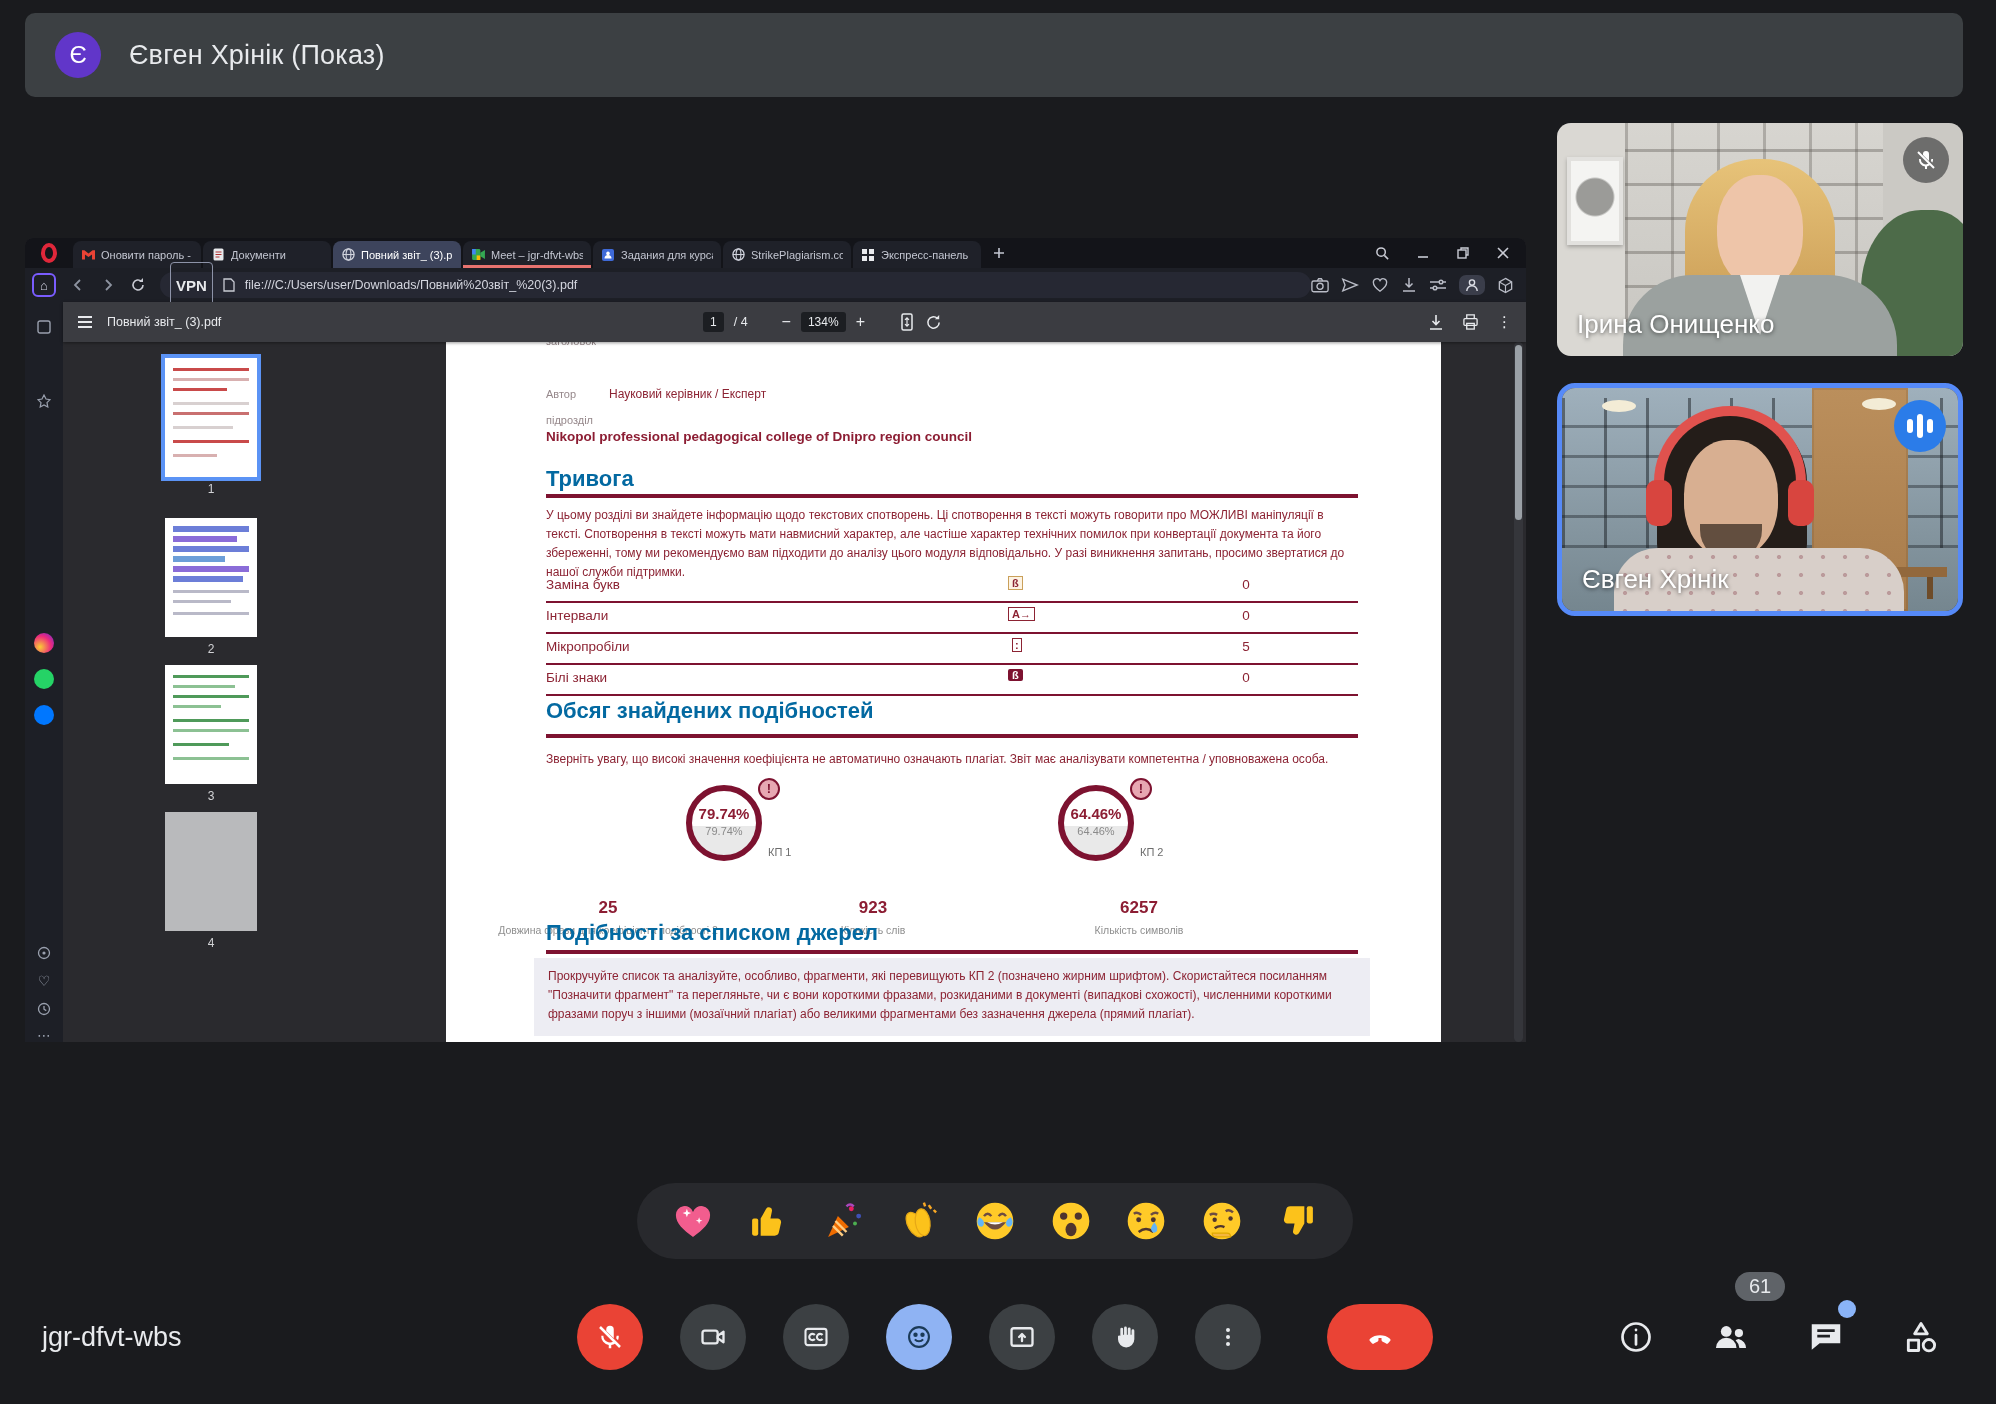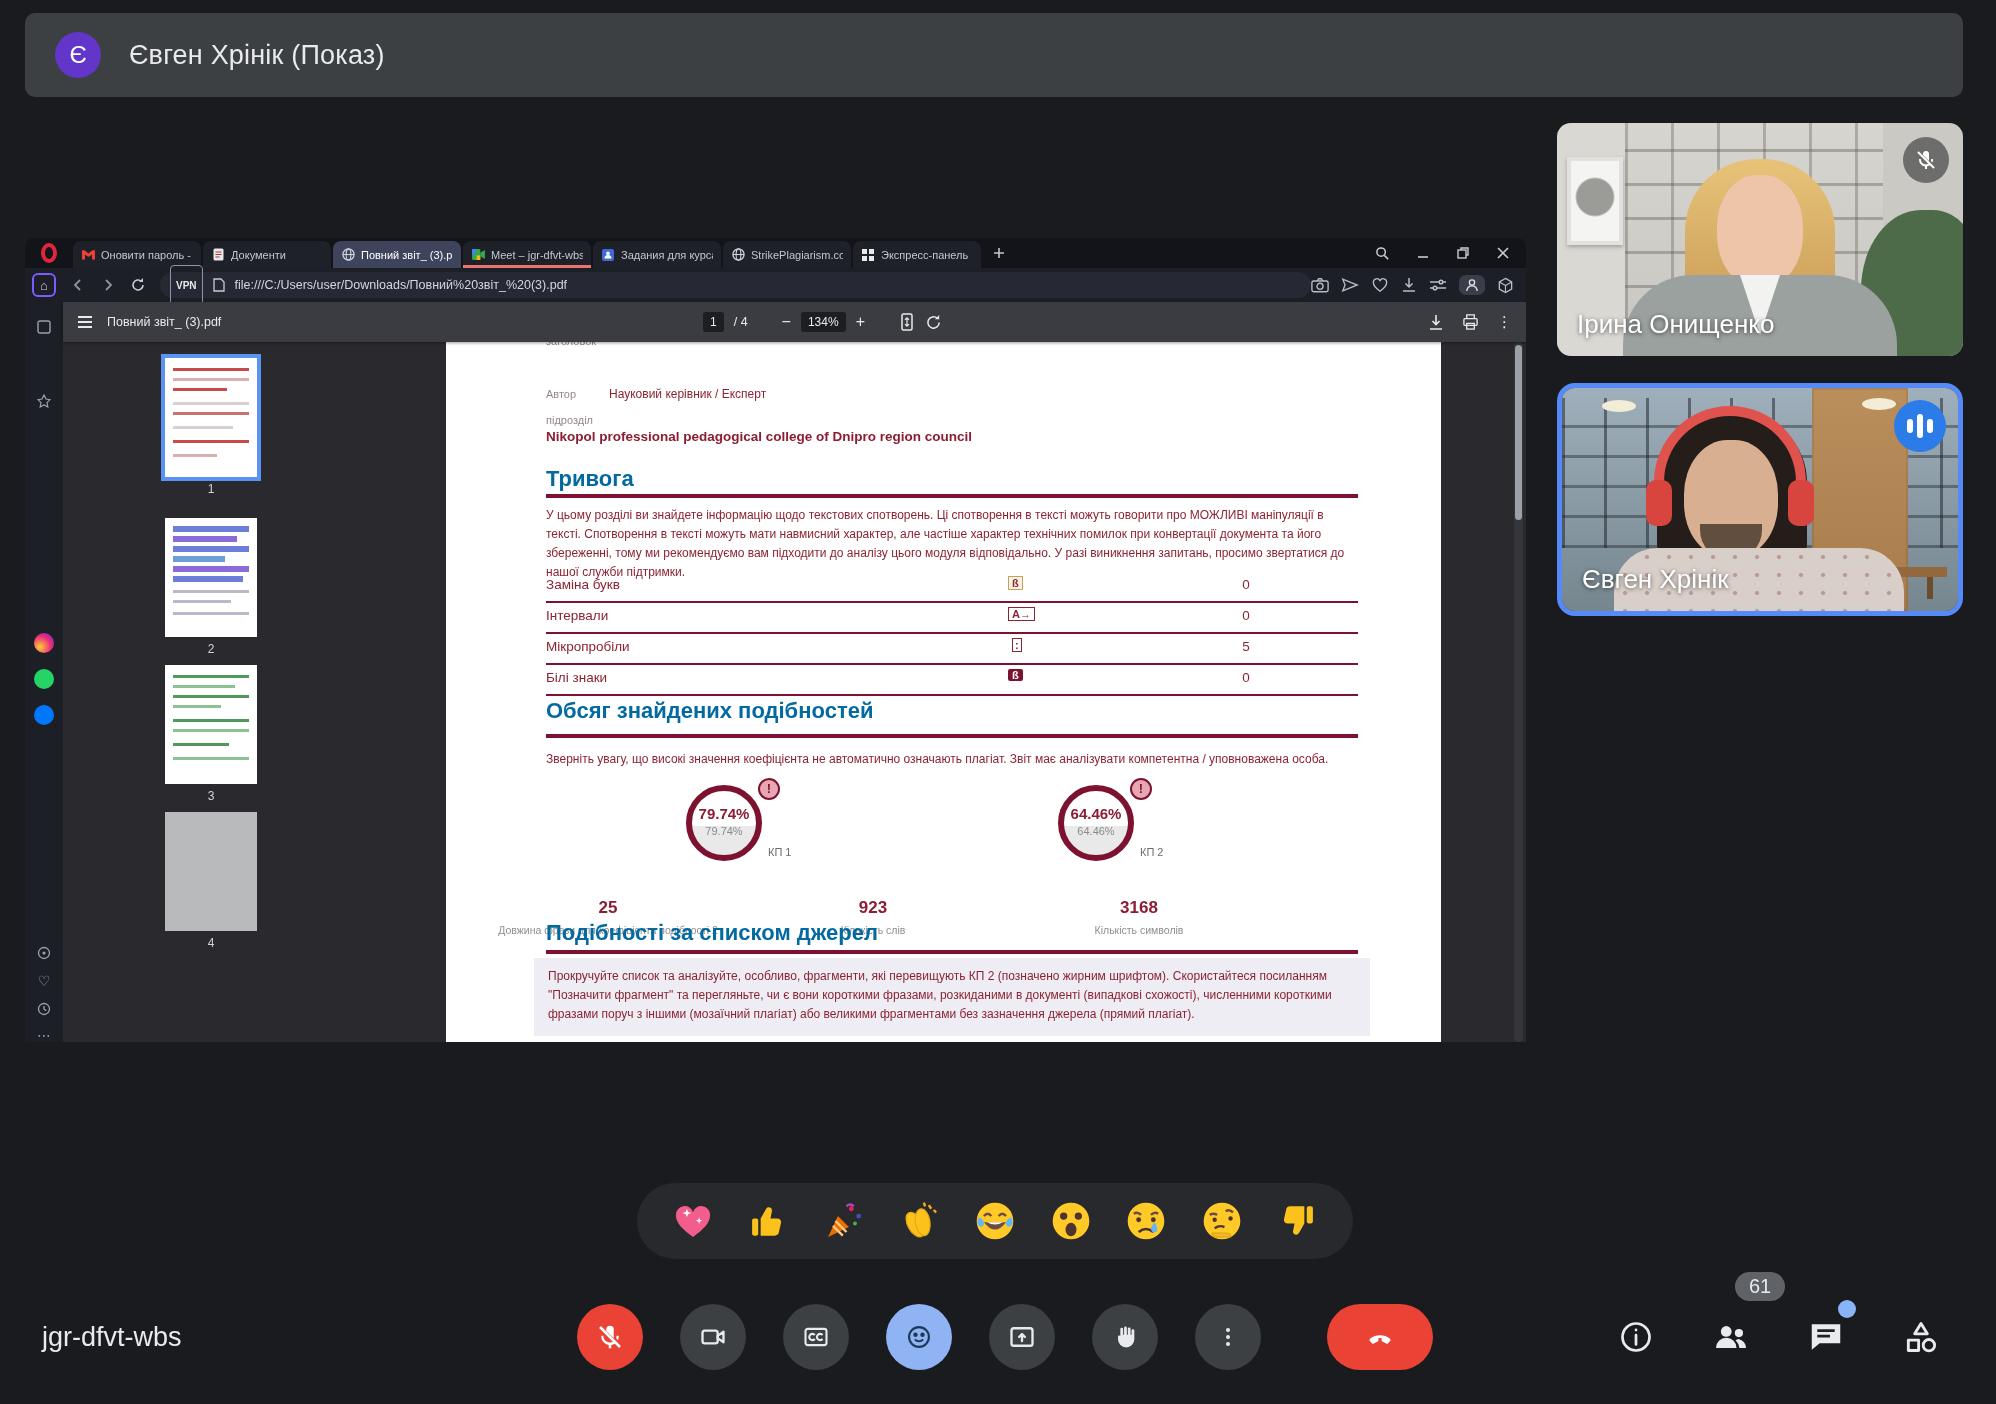--- a/index.html
+++ b/index.html
@@ -25,21 +25,21 @@
   .tab-ico { flex:0 0 auto; width:14px; height:14px; display:flex; align-items:center; justify-content:center; }
   .meet-underline { position:absolute; left:0; bottom:0; width:100%; height:3px; background:#e8736f; }
   .winctl { margin-left:auto; display:flex; align-items:center; gap:26px; padding-right:16px; }
   .winctl svg { display:block; }
   .newtab { color:#c3c6d1; font-size:15px; display:flex; align-items:center; padding:0 10px; }
 
   .addressbar { position:absolute; left:0; top:30px; width:100%; height:34px; background:#1d1f26; display:flex; align-items:center; }
   .homebtn { width:24px; height:24px; margin-left:7px; border:2px solid #7a5cff; border-radius:6px; color:#cfd0e0; font-size:13px; display:flex; align-items:center; justify-content:center; }
   .navico { margin-left:14px; display:flex; align-items:center; }
   .urlfield { height:26px; background:#262833; border-radius:13px; margin-left:14px; display:flex; align-items:center; flex:1; max-width:1180px; padding:0 10px; }
-  .vpn { border:1px solid #8d93a8; color:#e8eaed; font-size:10px; font-weight:bold; border-radius:4px; padding:14px 5px; }
+  .vpn { border:1px solid #8d93a8; color:#e8eaed; font-size:15px; font-weight:bold; border-radius:4px; padding:14px 5px; }
   .url { color:#d4d6df; font-size:12.5px; margin-left:10px; white-space:nowrap; }
   .ab-right { margin-left:auto; display:flex; align-items:center; gap:12px; padding-right:12px; }
   .profilechip { background:#3a3d4a; border-radius:7px; padding:2px 5px; display:flex; }
 
   .opera-sidebar { position:absolute; left:0; top:64px; width:38px; height:740px; background:#1d1f26; }
   .sb-ico { position:absolute; left:8px; width:22px; height:22px; display:flex; align-items:center; justify-content:center; color:#9aa0ae; font-size:14px; }
   .msg-dot { width:20px; height:20px; border-radius:50%; }
 
   .pdf-toolbar { position:absolute; left:38px; top:64px; width:1463px; height:40px; background:#3b3c41; display:flex; align-items:center; box-shadow:0 1px 3px rgba(0,0,0,.4); z-index:3; }
   .pt-title { color:#e8eaed; font-size:12.5px; margin-left:14px; }
@@ -462,21 +462,21 @@
           <span class="gv">64.46%</span>
           <span class="gs">64.46%</span>
         </div>
         <div class="gbadge" style="left:684px;top:436px">!</div>
         <span class="glab" style="left:694px;top:504px">КП 2</span>
 
         <span class="stat-v" style="left:42px;top:556px">25</span>
         <span class="stat-l" style="left:32px;top:582px">Довжина фрази для коефіцієнта подібності 2</span>
         <span class="stat-v" style="left:307px;top:556px">923</span>
         <span class="stat-l" style="left:297px;top:582px">Кількість слів</span>
-        <span class="stat-v" style="left:573px;top:556px">3168</span>
+        <span class="stat-v" style="left:573px;top:556px">6257</span>
         <span class="stat-l" style="left:563px;top:582px">Кількість символів</span>
 
         <div class="doc-h" style="top:578px">Подібності за списком джерел</div>
         <div class="doc-rule" style="top:608px"></div>
         <div class="hibox">
           <p>Прокручуйте список та аналізуйте, особливо, фрагменти, які перевищують КП 2 (позначено жирним шрифтом). Скористайтеся посиланням "Позначити фрагмент" та перегляньте, чи є вони короткими фразами, розкиданими в документі (випадкові схожості), численними короткими фразами поруч з іншими (мозаїчний плагіат) або великими фрагментами без зазначення джерела (прямий плагіат).</p>
         </div>
 
       </div>
 

